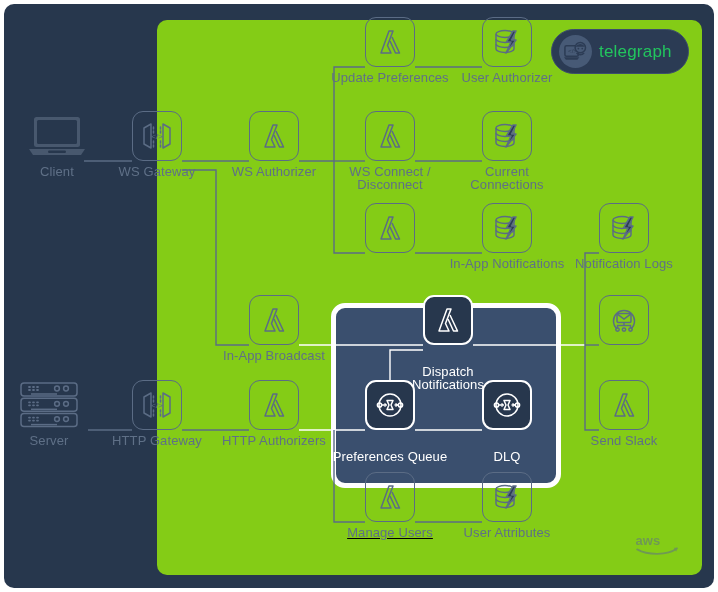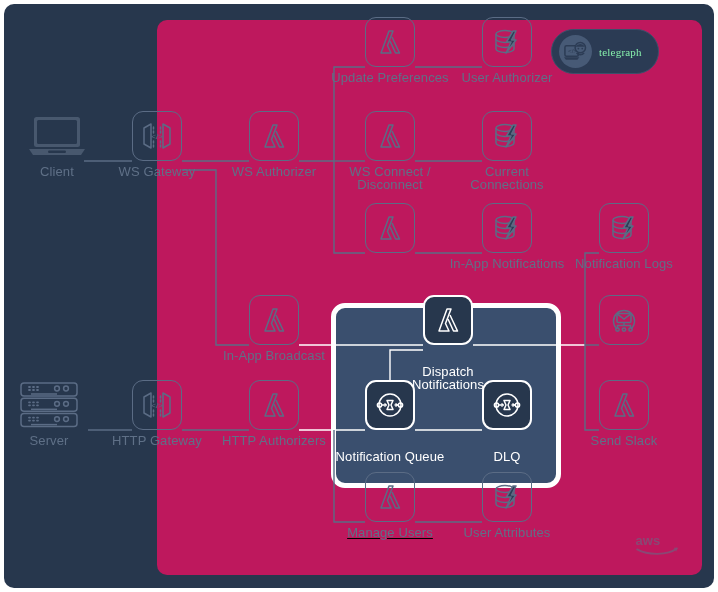--- a/index.html
+++ b/index.html
@@ -26,21 +26,21 @@
     height: 584px;
     background: #27374d;
     border-radius: 10px;
   }
   .aws-panel {
     position: absolute;
     left: 157px;
     top: 20px;
     width: 545px;
     height: 555px;
-    background: #be185d;
+    background: #84cc16;
     border-radius: 10px;
   }
   .aws-logo {
     position: absolute;
     right: 22px;
     bottom: 18px;
     width: 46px;
     height: 26px;
     opacity: 0.55;
   }
@@ -127,24 +127,23 @@
   .brand .mark {
     width: 33px;
     height: 33px;
     border-radius: 50%;
     background: #475a76;
     display: flex;
     align-items: center;
     justify-content: center;
   }
   .brand .bname {
-    font-size: 11px;
-    color: #86efac;
+    font-size: 17px;
+    color: #22c55e;
     letter-spacing: 0.2px;
-    font-family: Liberation Serif, serif;
   }
 </style>
 </head>
 <body>
 
 <div id="stage">
 
   <div class="canvas"></div>
 
   <div class="aws-panel">
@@ -386,21 +385,21 @@
           <svg class="gi" width="32" height="32" viewBox="0 0 32 32">
         <circle cx="16" cy="16" r="11" fill="none" stroke="#ffffff" stroke-width="1.5"></circle>
         <circle cx="5.5" cy="16" r="2.1" fill="none" stroke="#ffffff" stroke-width="1.5"></circle>
         <circle cx="26.5" cy="16" r="2.1" fill="none" stroke="#ffffff" stroke-width="1.5"></circle>
         <path d="M8 16 h3.5 M20.5 16 h3.5" stroke="#ffffff" stroke-width="1.5"></path>
         <path d="M10.5 14.5 l1.8 1.5 l-1.8 1.5" fill="none" stroke="#ffffff" stroke-width="1.5" stroke-linejoin="round"></path>
         <path d="M21.5 14.5 l1.8 1.5 l-1.8 1.5" fill="none" stroke="#ffffff" stroke-width="1.5" stroke-linejoin="round"></path>
         <path d="M13 11.5 L19 11.5 L17 16 L19 20.5 L13 20.5 L15 16 Z" fill="none" stroke="#ffffff" stroke-width="1.5" stroke-linejoin="round"></path>
       </svg>
         </div>
-        <div class="label">Notification Queue</div>
+        <div class="label">Preferences Queue</div>
       </div>
       <div class="node hl" style="left: 507px; top: 380px;">
         <div class="box">
           <svg class="gi" width="32" height="32" viewBox="0 0 32 32">
         <circle cx="16" cy="16" r="11" fill="none" stroke="#ffffff" stroke-width="1.5"></circle>
         <circle cx="5.5" cy="16" r="2.1" fill="none" stroke="#ffffff" stroke-width="1.5"></circle>
         <circle cx="26.5" cy="16" r="2.1" fill="none" stroke="#ffffff" stroke-width="1.5"></circle>
         <path d="M8 16 h3.5 M20.5 16 h3.5" stroke="#ffffff" stroke-width="1.5"></path>
         <path d="M10.5 14.5 l1.8 1.5 l-1.8 1.5" fill="none" stroke="#ffffff" stroke-width="1.5" stroke-linejoin="round"></path>
         <path d="M21.5 14.5 l1.8 1.5 l-1.8 1.5" fill="none" stroke="#ffffff" stroke-width="1.5" stroke-linejoin="round"></path>

